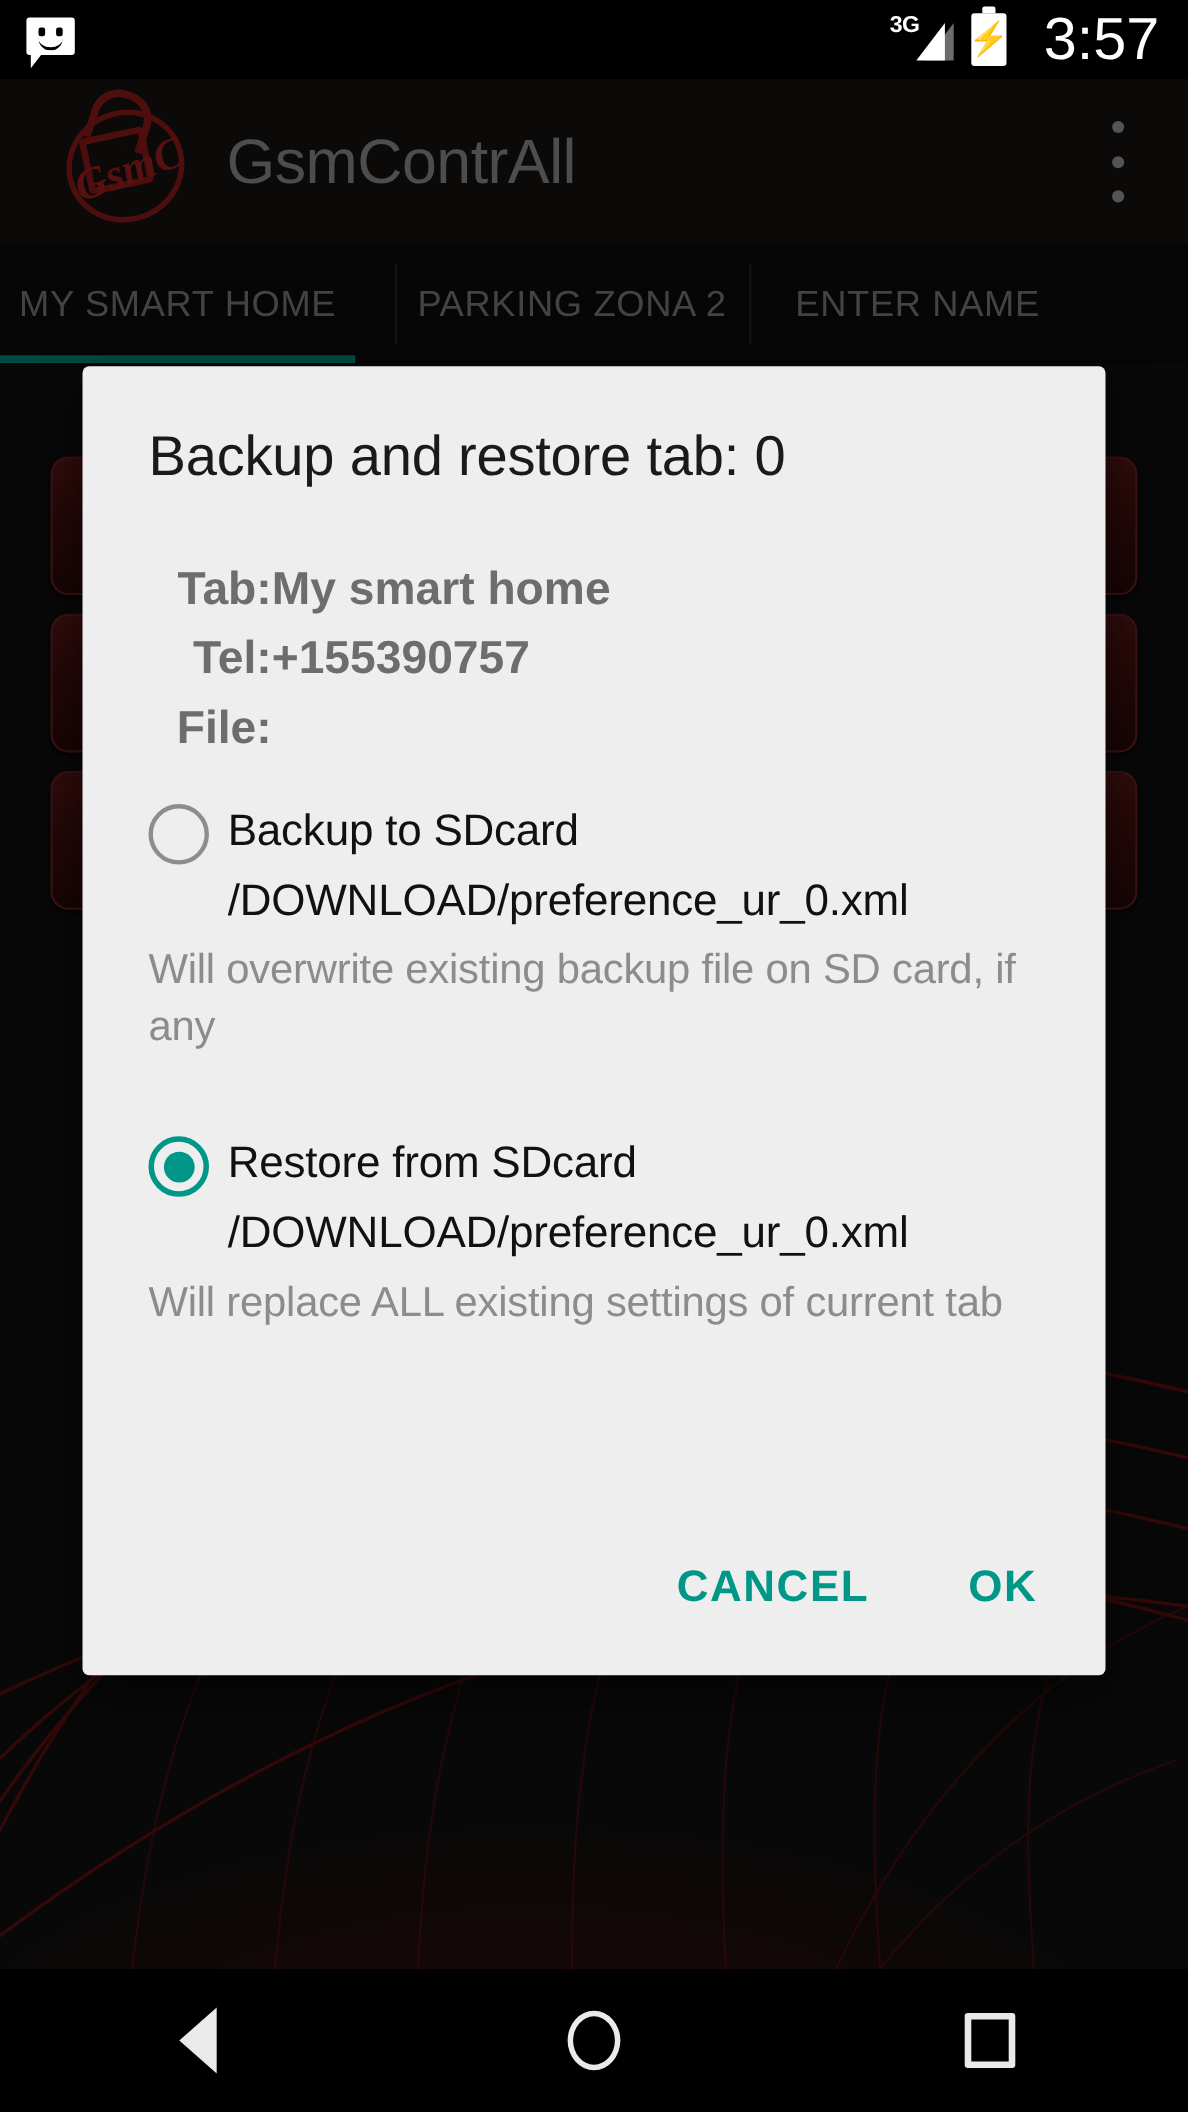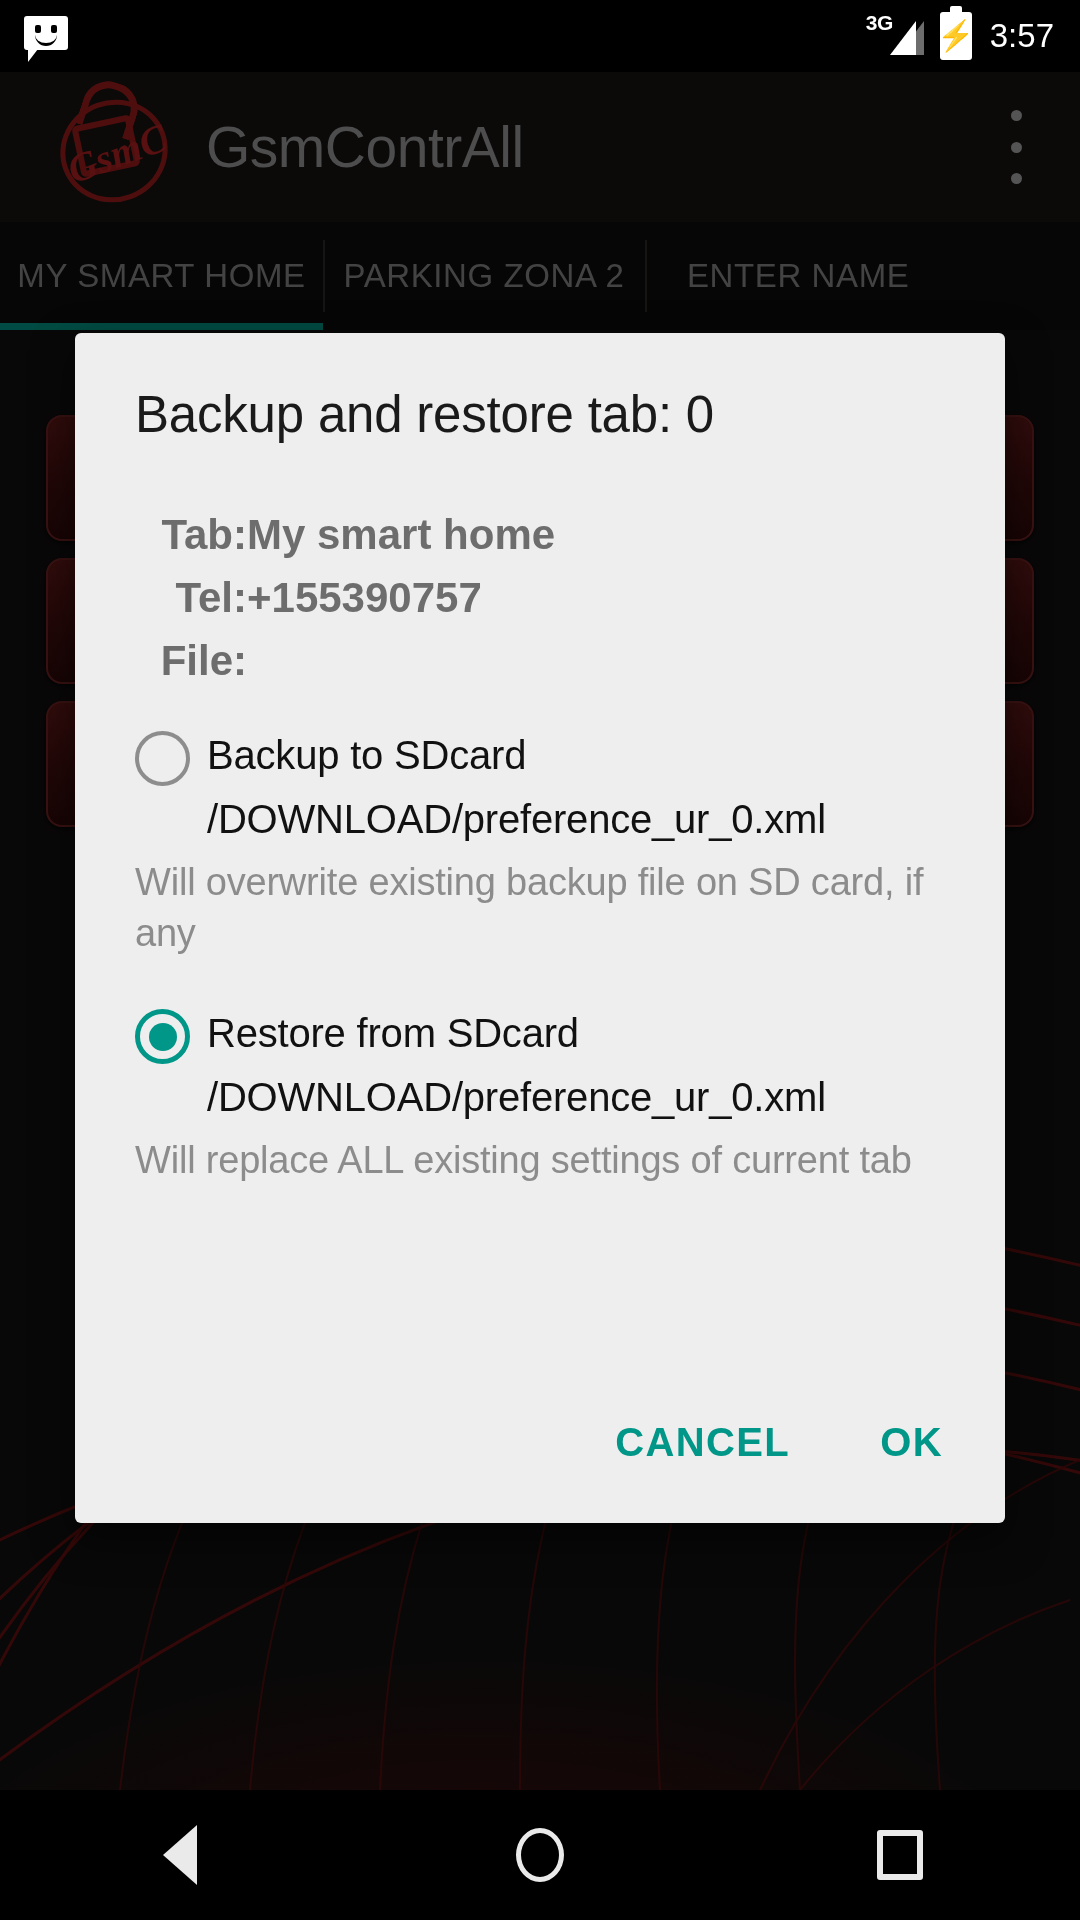--- a/index.html
+++ b/index.html
@@ -138,24 +138,24 @@
     left: 50%;
     top: 50%;
     transform: translate(-50%, -50%);
     color: #000;
     font-size: 30px;
     line-height: 1;
     font-weight: bold;
   }
   #clock {
     color: #ffffff;
-    font-size: 33px;
+    font-size: 54px;
     font-weight: 400;
     letter-spacing: 0px;
-    margin-left: 6px;
+    margin-left: 22px;
   }
 
   
   #app-bar {
     position: absolute;
     top: 72px; left: 0;
     width: 1080px;
     height: 150px;
     background: #161212;
     display: flex;
@@ -257,21 +257,21 @@
     align-items: center;
     justify-content: center;
     color: #7b7b7b;
     font-size: 33px;
     font-weight: 400;
     letter-spacing: 0.6px;
     white-space: nowrap;
     flex: none;
   }
   .tab-0 { width: 323px; }
-  .tab-1 { width: 322px; }
+  .tab-1 { width: 322px; margin-left: 36px; }
   .tab-2 { width: 430px; justify-content: flex-start; padding-left: 42px; }
   .tab-sep {
     position: absolute;
     top: 18px;
     width: 2px;
     height: 72px;
     background: #2a2626;
   }
   #tab-indicator {
     position: absolute;
@@ -605,21 +605,21 @@
     <div id="options">
 
       <div class="option">
         <div class="opt-head">
           <div class="radio off"></div>
           <div class="opt-label">Backup to SDcard /DOWNLOAD/preference_ur_0.xml</div>
         </div>
         <div class="opt-help">Will overwrite existing backup file on SD card, if any</div>
       </div>
 
-      <div class="option" style="margin-top:42px;">
+      <div class="option" style="margin-top:66px;">
         <div class="opt-head">
           <div class="radio on"></div>
           <div class="opt-label">Restore from SDcard /DOWNLOAD/preference_ur_0.xml</div>
         </div>
         <div class="opt-help">Will replace ALL existing settings of current tab</div>
       </div>
 
     </div>
 
     <div id="dialog-actions">

